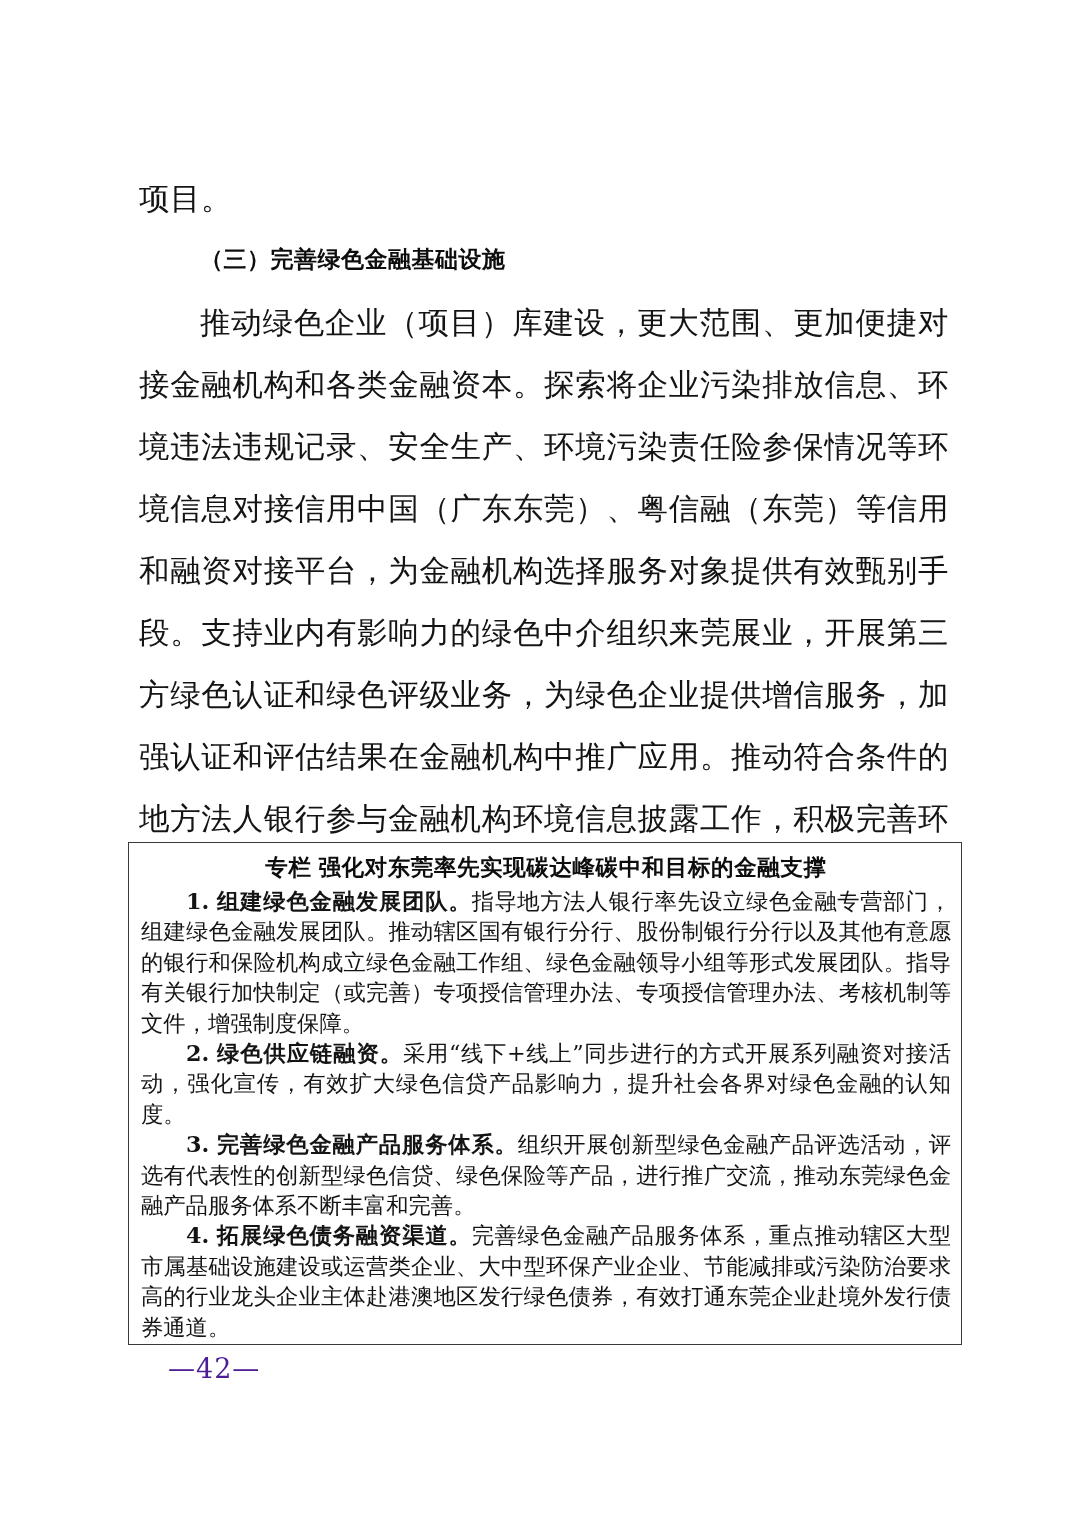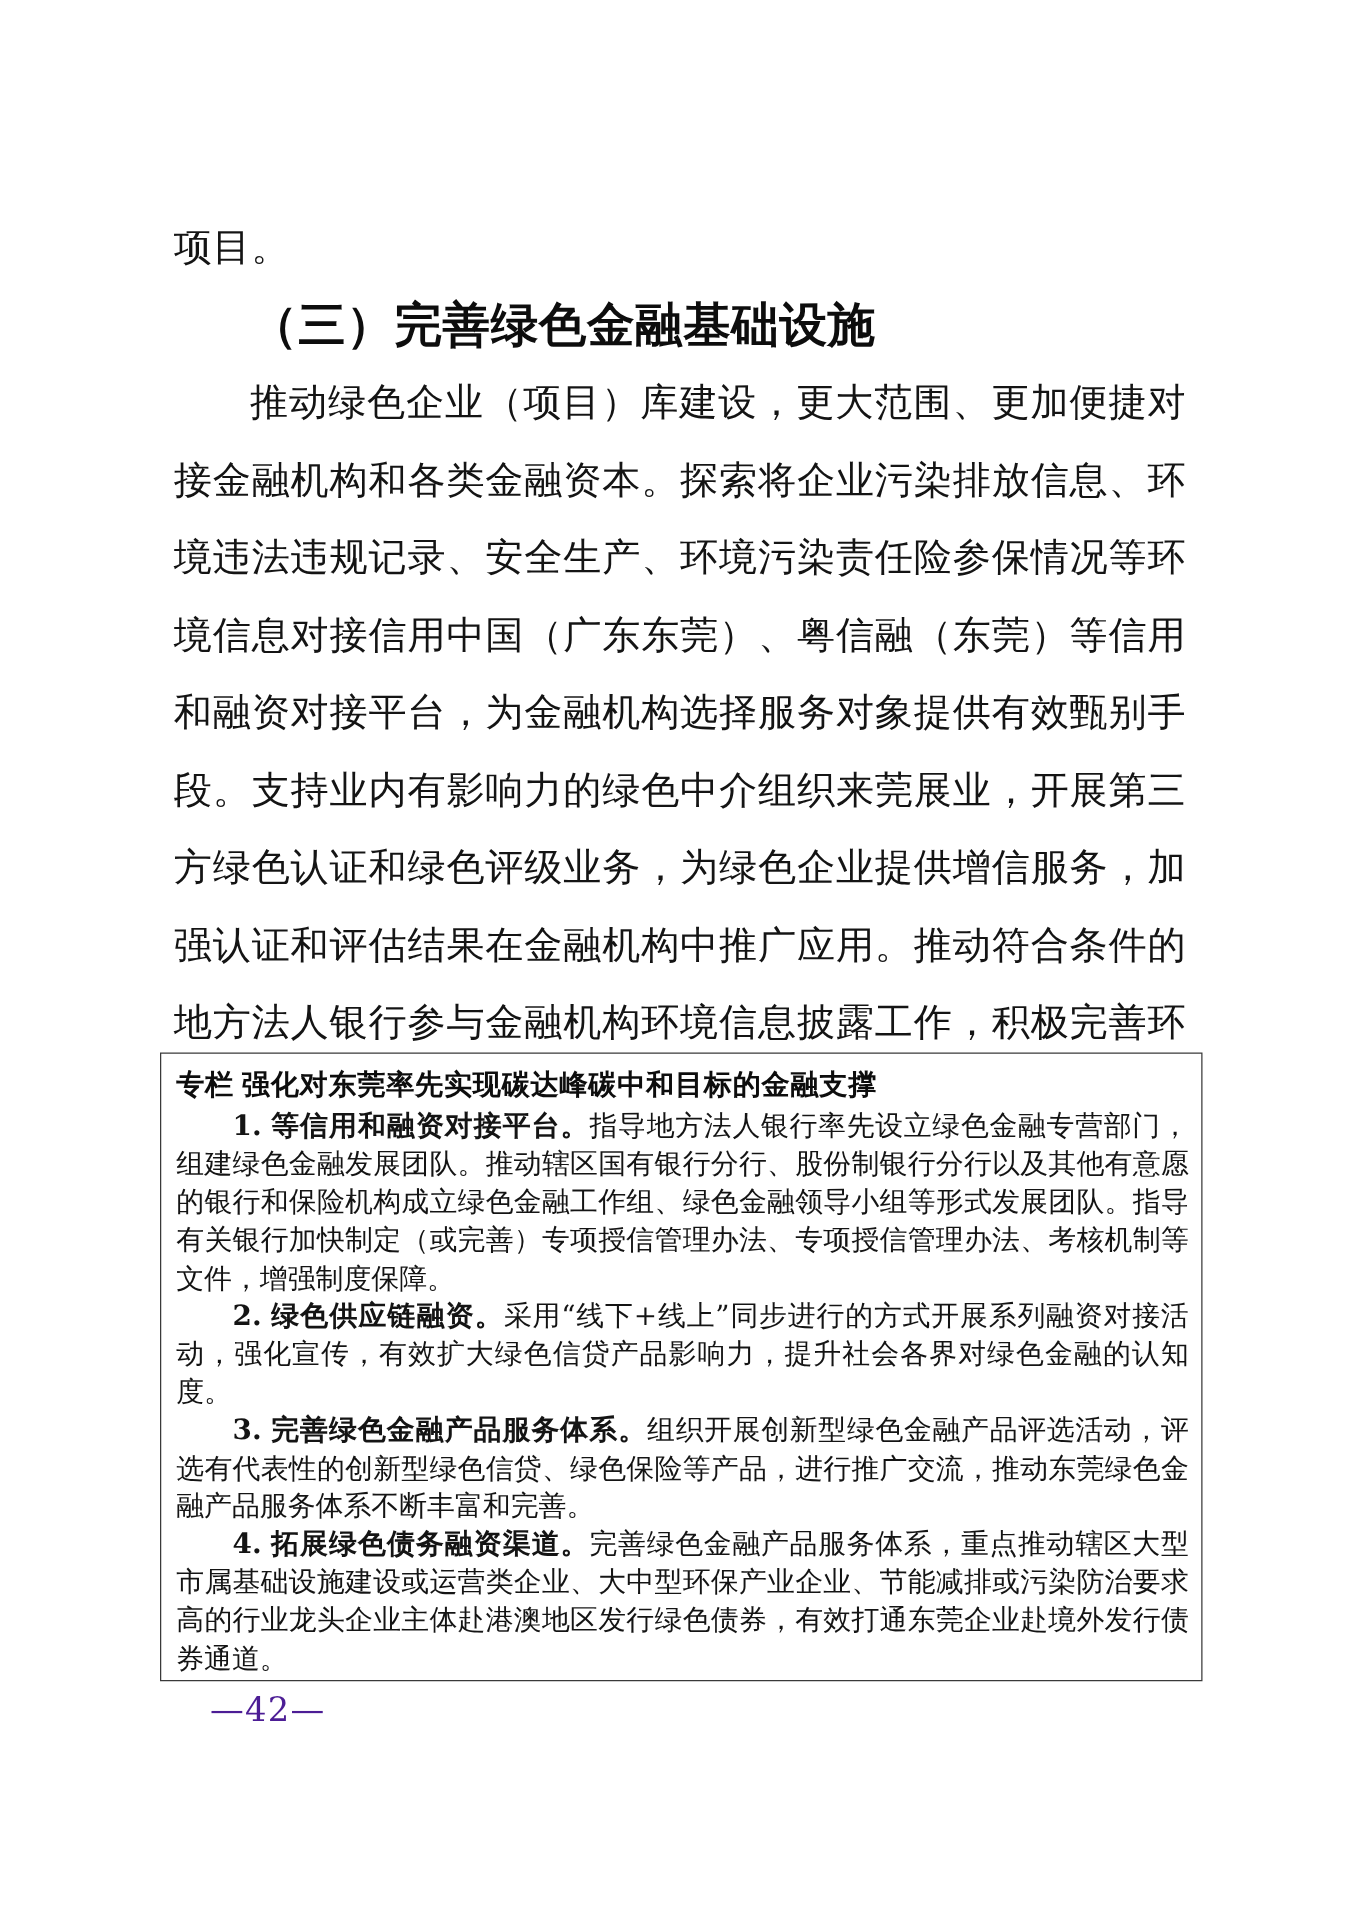--- a/index.html
+++ b/index.html
@@ -38,50 +38,51 @@
     letter-spacing: 0.5px;
     text-align: justify;
     text-justify: inter-character;
     margin: 0;
     color: #141414;
     font-family: "DejaVu Serif", "Liberation Serif", serif;
   }
   .para.indent { text-indent: 61px; }
 
   .section-heading {
-    font-size: 38px;
+    font-size: 23px;
     line-height: 62px;
     margin: 0;
     text-indent: 61px;
     font-weight: 700;
     letter-spacing: 0.5px;
     color: #0d0d0d;
-    font-family: Liberation Sans, sans-serif;
+    font-family: Liberation Mono, monospace;
   }
 
   
   .callout-box {
     position: absolute;
     left: 128px;
     top: 842px;
     width: 834px;
     height: 503px;
     border: 1.5px solid #3a3a3a;
     box-sizing: border-box;
     background: #ffffff;
     padding: 8px 10px 6px 12px;
     overflow: hidden;
   }
 
   .callout-title {
+    text-align: center;
     font-size: 22.5px;
     line-height: 34px;
     font-weight: 700;
     letter-spacing: 0.6px;
-    font-family: Liberation Serif, serif;
+    font-family: Liberation Sans, sans-serif;
     color: #0d0d0d;
     margin: 0 0 1px 0;
   }
 
   .callout-item {
     font-size: 22.3px;
     line-height: 30.4px;
     text-align: justify;
     text-justify: inter-character;
     text-indent: 45px;
@@ -125,21 +126,21 @@
     <p class="para indent">推动绿色企业（项目）库建设，更大范围、更加便捷对接金融机构和各类金融资本。探索将企业污染排放信息、环境违法违规记录、安全生产、环境污染责任险参保情况等环境信息对接信用中国（广东东莞）、粤信融（东莞）等信用和融资对接平台，为金融机构选择服务对象提供有效甄别手段。支持业内有影响力的绿色中介组织来莞展业，开展第三方绿色认证和绿色评级业务，为绿色企业提供增信服务，加强认证和评估结果在金融机构中推广应用。推动符合条件的地方法人银行参与金融机构环境信息披露工作，积极完善环境信息披露工作机制，加强投融资活动对环境影响评估研究，持续拓展披露信息深度和广度，提升金融活动环境风险管理能力。</p>
 
   </div>
 
   <div class="callout-box">
 
     <div class="callout-title">专栏 强化对东莞率先实现碳达峰碳中和目标的金融支撑</div>
 
     <p class="callout-item">
       <span class="num">1.</span>
-      <span class="lead">等信用和融资对接平台。</span><span>指导地方法人银行率先设立绿色金融专营部门，组建绿色金融发展团队。推动辖区国有银行分行、股份制银行分行以及其他有意愿的银行和保险机构成立绿色金融工作组、绿色金融领导小组等形式发展团队。指导有关银行加快制定（或完善）专项授信管理办法、专项授信管理办法、考核机制等文件，增强制度保障。</span>
+      <span class="lead">组建绿色金融发展团队。</span><span>指导地方法人银行率先设立绿色金融专营部门，组建绿色金融发展团队。推动辖区国有银行分行、股份制银行分行以及其他有意愿的银行和保险机构成立绿色金融工作组、绿色金融领导小组等形式发展团队。指导有关银行加快制定（或完善）专项授信管理办法、专项授信管理办法、考核机制等文件，增强制度保障。</span>
     </p>
 
     <p class="callout-item">
       <span class="num">2.</span>
       <span class="lead">绿色供应链融资。</span><span>采用“线下+线上”同步进行的方式开展系列融资对接活动，强化宣传，有效扩大绿色信贷产品影响力，提升社会各界对绿色金融的认知度。</span>
     </p>
 
     <p class="callout-item">
       <span class="num">3.</span>
       <span class="lead">完善绿色金融产品服务体系。</span><span>组织开展创新型绿色金融产品评选活动，评选有代表性的创新型绿色信贷、绿色保险等产品，进行推广交流，推动东莞绿色金融产品服务体系不断丰富和完善。</span>

